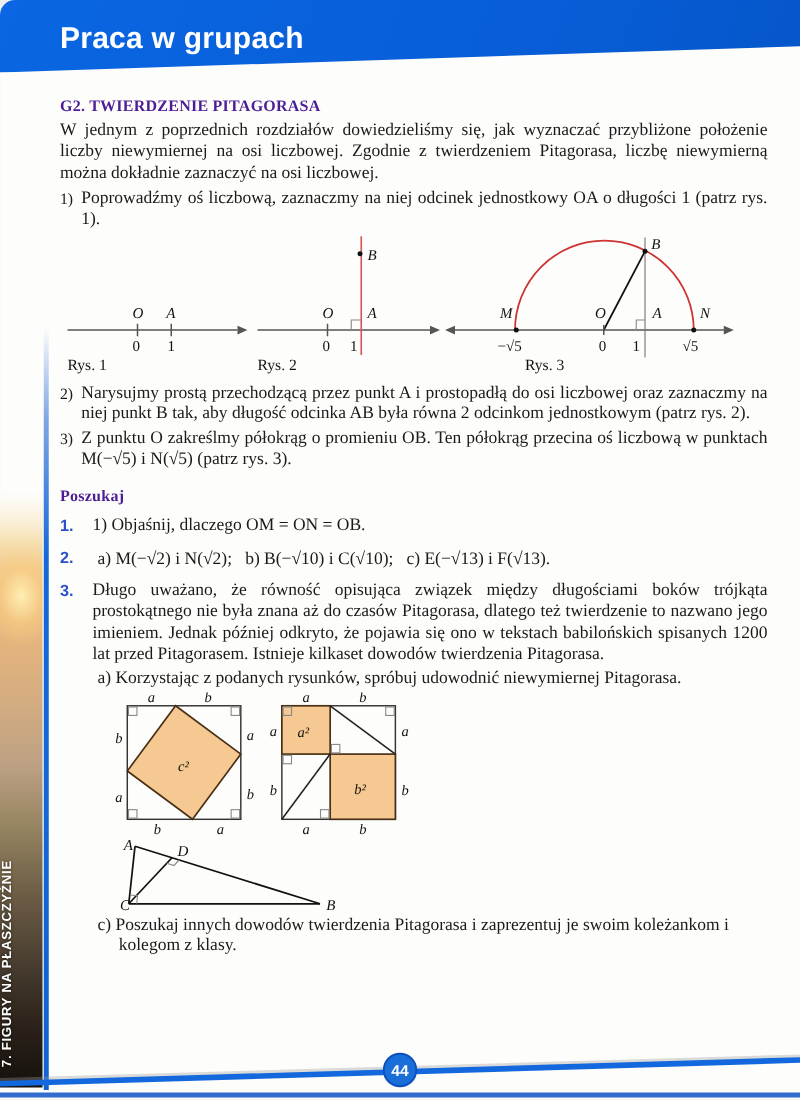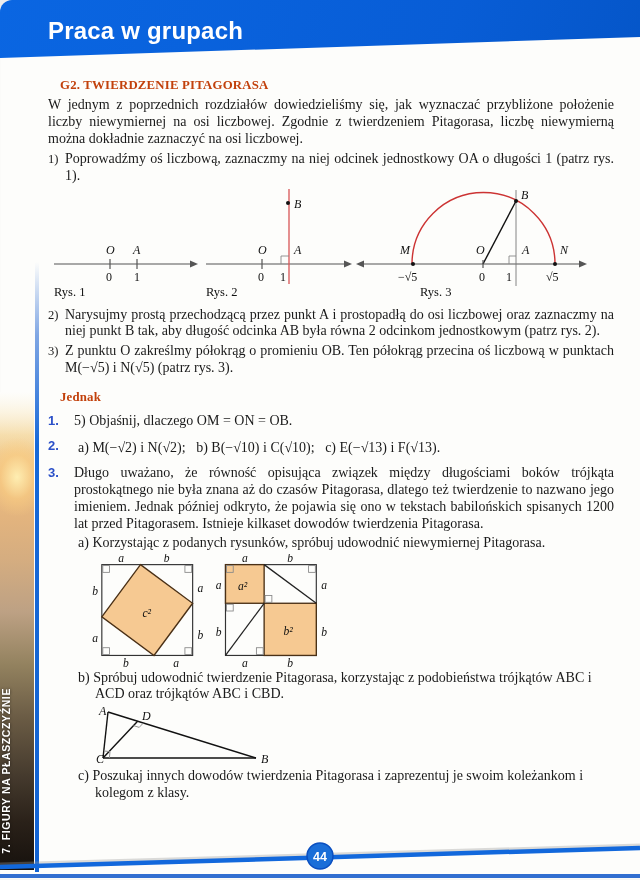--- a/index.html
+++ b/index.html
@@ -40,21 +40,21 @@
     font-family:"Liberation Sans",sans-serif;font-weight:bold;font-size:10.5px;
     color:#ffffff;letter-spacing:.6px;text-shadow:0 0 3px rgba(0,0,0,.6);
   }
   .sidebar-line{
     position:absolute;left:35px;top:262px;width:4px;height:610px;z-index:2;
     background:linear-gradient(to bottom,rgba(70,130,220,0) 0%,rgba(60,120,215,.65) 12%,#1668d8 30%,#1263d2 100%);
   }
   
   .content{position:absolute;left:48px;top:78px;width:566px;z-index:1;}
   .green-head{
-    font-size:12.8px;font-weight:bold;color:#c2410c;margin:0 0 4px 12px;letter-spacing:.2px;
+    font-size:12.8px;font-weight:bold;color:#4c1d95;margin:0 0 4px 0;letter-spacing:.2px;
   }
   p,.step-text,.task-line{font-size:14px;line-height:16.9px;}
   p{margin:0;}
   .just{text-align:justify;}
   .step{display:flex;margin-top:3px;}
   .step-marker{flex:0 0 17px;font-size:12.6px;line-height:16.9px;}
   .step-text{flex:1;}
   .figs{display:block;margin:1px 0 0 0;}
   .tasks-head{margin-top:13px;margin-bottom:0;}
   .task{display:flex;margin-top:8px;}
@@ -164,26 +164,26 @@
 
     <div class="step">
       <span class="step-marker">2)</span>
       <div class="step-text just">Narysujmy prostą przechodzącą przez punkt A i prostopadłą do osi liczbowej oraz zaznaczmy na niej punkt B tak, aby długość odcinka AB była równa 2 odcinkom jednostkowym (patrz rys. 2).</div>
     </div>
     <div class="step">
       <span class="step-marker">3)</span>
       <div class="step-text just">Z punktu O zakreślmy półokrąg o promieniu OB.  Ten półokrąg przecina oś liczbową w punktach M(−√5) i N(√5) (patrz rys. 3).</div>
     </div>
 
-    <h3 class="green-head tasks-head">Jednak</h3>
+    <h3 class="green-head tasks-head">Poszukaj</h3>
 
     <div class="task">
       <span class="task-num">1.</span>
       <div class="task-body">
-        <div class="task-line">5) Objaśnij, dlaczego OM = ON = OB.</div>
+        <div class="task-line">1) Objaśnij, dlaczego OM = ON = OB.</div>
       </div>
     </div>
 
     <div class="task">
       <span class="task-num">2.</span>
       <div class="task-body">
         <div class="task-line subitem">a) M(−√2) i N(√2);   b) B(−√10) i C(√10);   c) E(−√13) i F(√13).</div>
       </div>
     </div>
 
@@ -230,21 +230,20 @@
             <text class="lbl" x="130" y="85">b</text>
             <text class="lbl" x="239" y="36">a</text>
             <text class="lbl" x="239" y="85">b</text>
             <text class="lbl" x="157" y="117">a</text>
             <text class="lbl" x="204" y="117">b</text>
             <text class="lbl" x="153" y="37">a²</text>
             <text class="lbl" x="200" y="84">b²</text>
           </g>
         </svg>
 
-        <div class="task-line subitem">b) Spróbuj udowodnić twierdzenie Pitagorasa, korzystając z podobieństwa trójkątów ABC i ACD oraz trójkątów ABC i CBD.</div>
 
         <svg class="tri-fig" width="190" height="58" viewBox="0 0 190 58">
           <line class="blk" x1="12" y1="6" x2="7" y2="52"></line>
           <line class="blk" x1="7" y1="52" x2="160" y2="52"></line>
           <line class="blk" x1="12" y1="6" x2="160" y2="52"></line>
           <line class="blk" x1="7" y1="52" x2="41.6" y2="15.2"></line>
           <polyline class="ra" points="8,45 14,45.6 13.4,52"></polyline>
           <polyline class="ra" points="47.3,17 43.2,21.4 37.5,19.6"></polyline>
           <text class="lbl" x="3" y="9">A</text>
           <text class="lbl" x="46" y="14">D</text>

